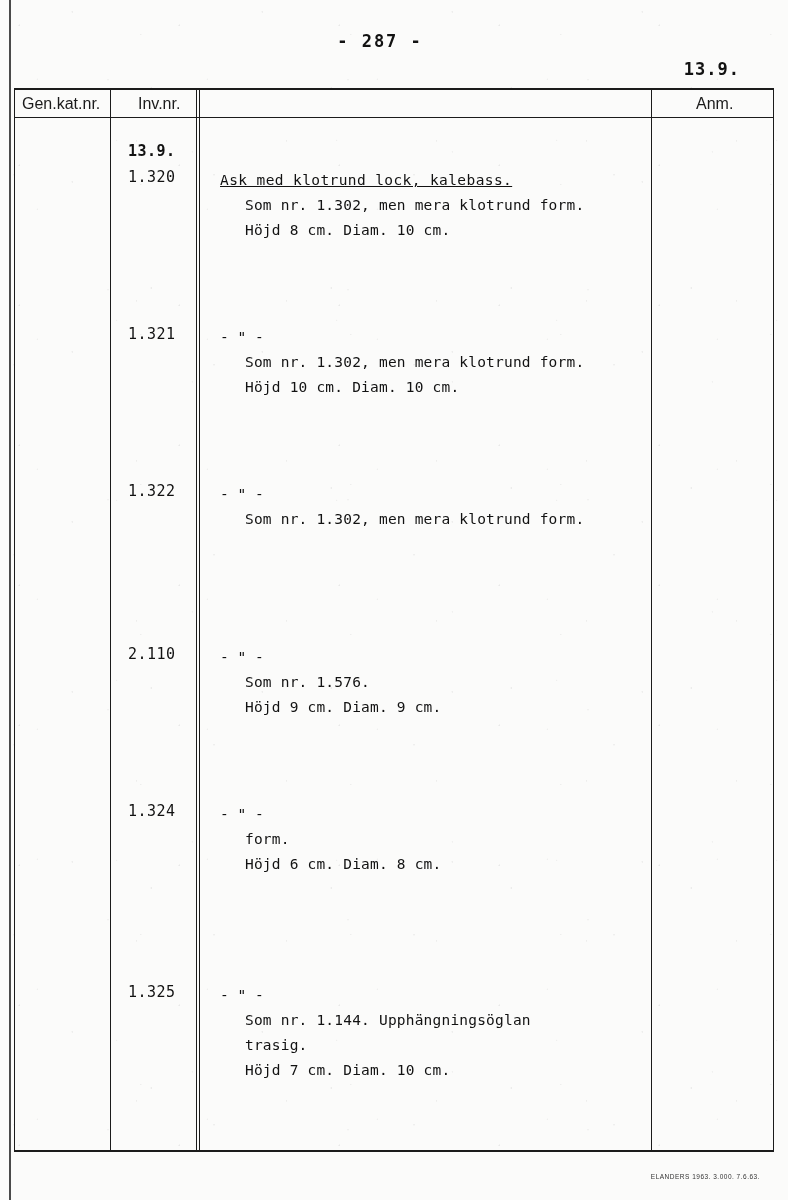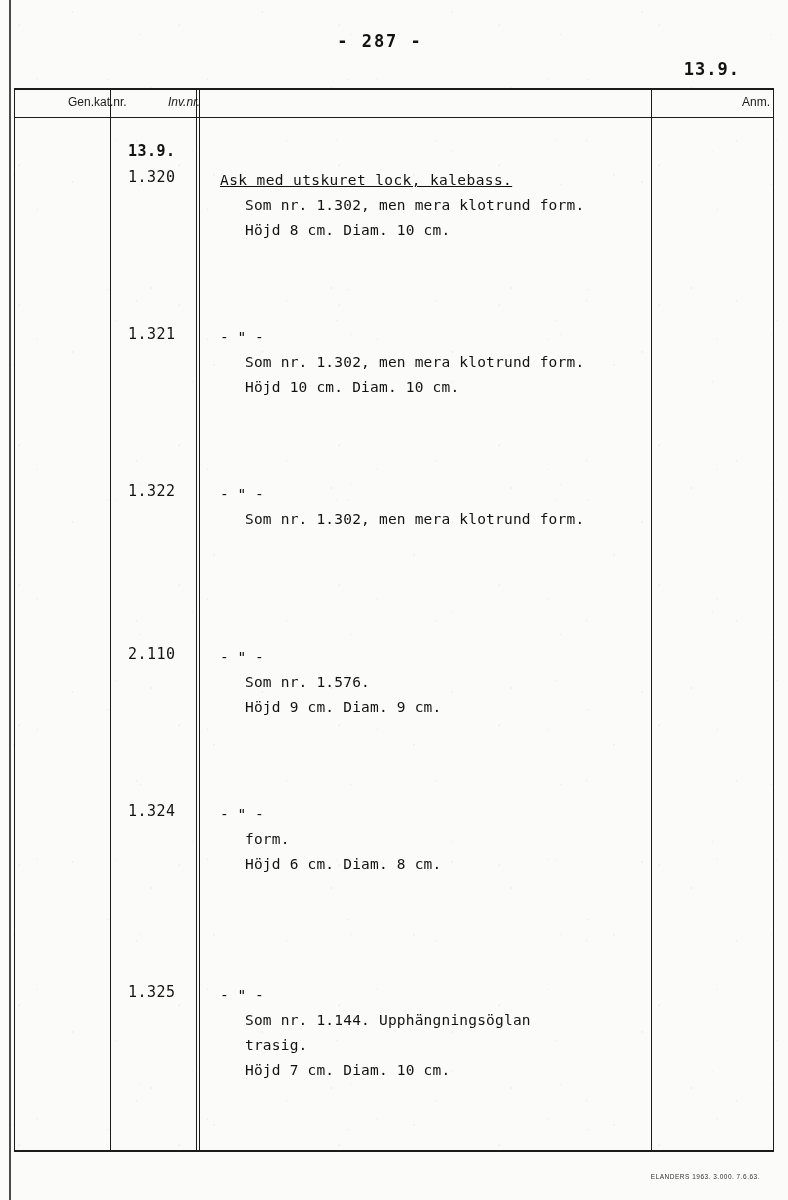--- a/index.html
+++ b/index.html
@@ -103,27 +103,26 @@
     border-left: 1px solid #1b1b1b;
   }
   .vrule.v1 { left: 110px; }
   .vrule.v2 { left: 196px; }
   .vrule.v2b { left: 199px; }
   .vrule.v3 { left: 651px; }
 
   .col-head {
     position: absolute;
     top: 95px;
-    font-size: 12px;
+    font-size: 16px;
     font-family: "Liberation Sans", sans-serif;
     color: #1b1b1b;
-    margin-left: 46px;
   }
   .col-head.c1 { left: 22px; }
-  .col-head.c2 { left: 122px; font-style: italic; }
+  .col-head.c2 { left: 138px; }
   .col-head.c3 { left: 696px; }
 
   
   .rows {
     position: absolute;
     left: 0;
     top: 0;
     width: 788px;
   }
   .entry {
@@ -199,21 +198,21 @@
   <div class="col-head c2">Inv.nr.</div>
   <div class="col-head c3">Anm.</div>
 
   <div class="rows">
 
     <div class="group-code" style="top:142px">13.9.</div>
 
     <div class="entry" style="top:168px">
       <div class="inv">1.320</div>
       <div class="body-col">
-        <div class="lead underline">Ask med utskuret lock, kalebass.</div>
+        <div class="lead underline">Ask med klotrund lock, kalebass.</div>
         <div class="desc">Som nr. 1.302, men mera klotrund form.</div>
         <div class="desc">Höjd 8 cm.  Diam. 10 cm.</div>
       </div>
     </div>
 
     <div class="entry" style="top:325px">
       <div class="inv">1.321</div>
       <div class="body-col">
         <div class="lead">- " -</div>
         <div class="desc">Som nr. 1.302, men mera klotrund form.</div>

